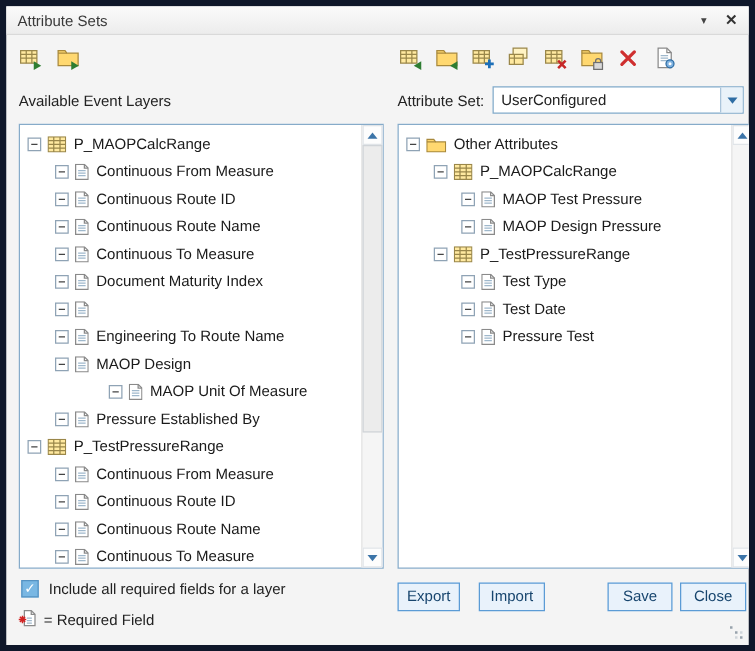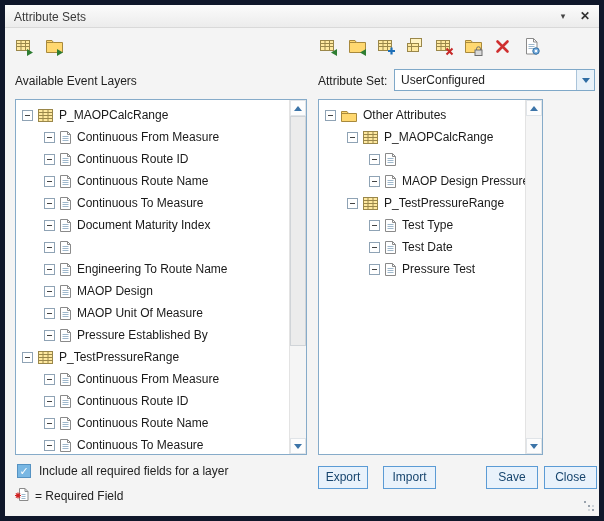--- a/index.html
+++ b/index.html
@@ -24,21 +24,21 @@
   .lbl-left{left:10px}
   .lbl-right{left:313px}
   .combo{position:absolute;left:389px;top:64px;width:201px;height:22px;background:#fff;border:1px solid #7fa8c8;display:flex;align-items:stretch}
   .combo-value{flex:1;padding-left:6px;line-height:20px;overflow:hidden;white-space:nowrap}
   .combo-arrow{width:18px;border-left:1px solid #aac4da;background:#e9f2f9;display:flex;align-items:center;justify-content:center}
   .combo-arrow:after{content:'';border:4px solid transparent;border-top:5px solid #2e6da4;margin-top:5px}
 
   
   .panel{position:absolute;top:94px;background:#fff;border:1px solid #86abc9;overflow:hidden}
   .panel-left{left:10px;width:292px;height:356px}
-  .panel-right{left:313px;width:225px;height:356px}
+  .panel-right{left:313px;width:285px;height:356px}
   .tree{position:absolute;left:0;top:0;right:17px;bottom:0;padding-top:4px;overflow:hidden}
   .trow{height:22px;display:flex;align-items:center;white-space:nowrap}
   .ebox{width:11px;height:11px;border:1px solid #8fa3b5;background:#fff;position:relative;flex:0 0 11px}
   .ebox:after{content:'';position:absolute;left:2px;right:2px;top:4px;height:1px;background:#444}
   .nicon{margin-left:5px;margin-right:6px;display:flex;align-items:center}
   .tlabel{color:#1a1a1a}
 
   
   .scroll{position:absolute;right:0;top:0;bottom:0;width:17px;background:#f5f5f5;border-left:1px solid #e3e3e3}
   .sbtn{position:absolute;left:0;width:16px;height:16px;background:#fdfdfd;border:1px solid #e0e4e8;display:flex;align-items:center;justify-content:center}
@@ -247,21 +247,21 @@
           <span class="ebox"></span>
           <span class="nicon">
             <svg width="11" height="13" viewBox="0 0 11 13">
               <path d="M0.5 0.5h7l3 3v9h-10z" fill="#fff" stroke="#8a8a8a"></path>
               <path d="M7.5 0.5v3h3" fill="none" stroke="#8a8a8a"></path>
               <path d="M2.5 5.5h6M2.5 7.5h6M2.5 9.5h6" stroke="#9fb8cc"></path>
             </svg>
           </span>
           <span class="tlabel">MAOP Design</span>
         </div>
-        <div class="trow" style="padding-left: 28px;">
+        <div class="trow" style="padding-left: 28px; justify-content: center;">
           <span class="ebox"></span>
           <span class="nicon">
             <svg width="11" height="13" viewBox="0 0 11 13">
               <path d="M0.5 0.5h7l3 3v9h-10z" fill="#fff" stroke="#8a8a8a"></path>
               <path d="M7.5 0.5v3h3" fill="none" stroke="#8a8a8a"></path>
               <path d="M2.5 5.5h6M2.5 7.5h6M2.5 9.5h6" stroke="#9fb8cc"></path>
             </svg>
           </span>
           <span class="tlabel">MAOP Unit Of Measure</span>
         </div>
@@ -366,20 +366,21 @@
         </div>
         <div class="trow" style="padding-left: 50px;">
           <span class="ebox"></span>
           <span class="nicon">
             <svg width="11" height="13" viewBox="0 0 11 13">
               <path d="M0.5 0.5h7l3 3v9h-10z" fill="#fff" stroke="#8a8a8a"></path>
               <path d="M7.5 0.5v3h3" fill="none" stroke="#8a8a8a"></path>
               <path d="M2.5 5.5h6M2.5 7.5h6M2.5 9.5h6" stroke="#9fb8cc"></path>
             </svg>
           </span>
+          <span class="tlabel">MAOP Test Pressure</span>
         </div>
         <div class="trow" style="padding-left: 50px;">
           <span class="ebox"></span>
           <span class="nicon">
             <svg width="11" height="13" viewBox="0 0 11 13">
               <path d="M0.5 0.5h7l3 3v9h-10z" fill="#fff" stroke="#8a8a8a"></path>
               <path d="M7.5 0.5v3h3" fill="none" stroke="#8a8a8a"></path>
               <path d="M2.5 5.5h6M2.5 7.5h6M2.5 9.5h6" stroke="#9fb8cc"></path>
             </svg>
           </span>

